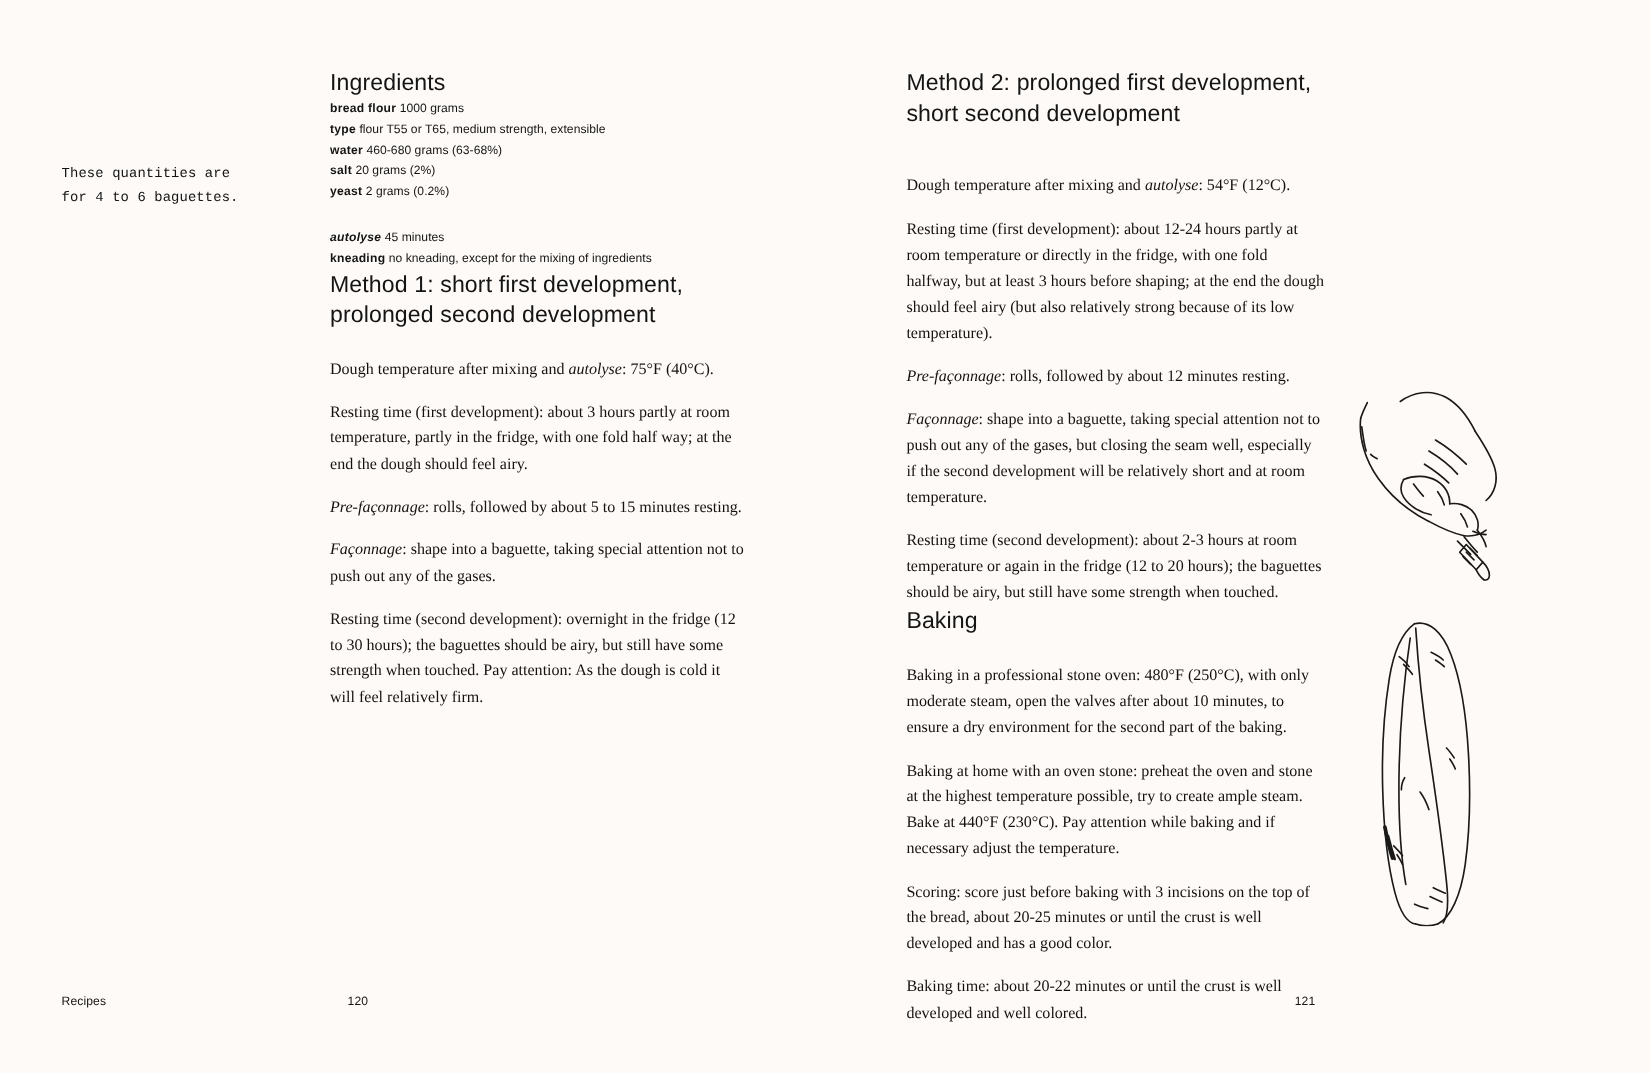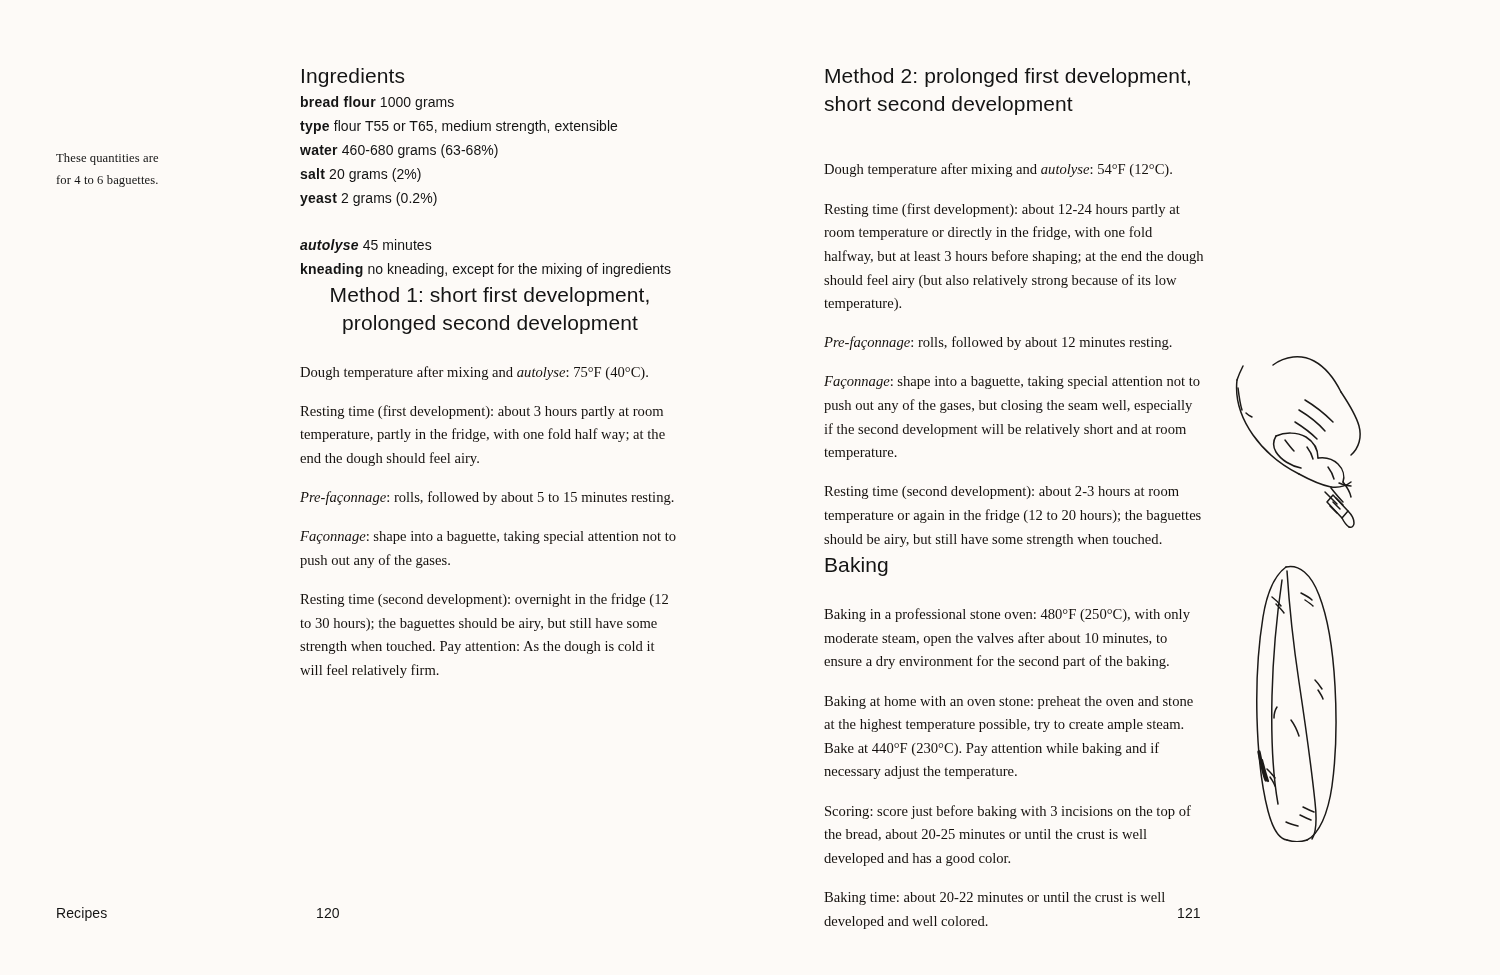--- a/index.html
+++ b/index.html
@@ -21,21 +21,21 @@
     position: absolute;
     inset: 0;
   }
 
   
   .margin-note {
     position: absolute;
     left: 56px;
     top: 148px;
     width: 170px;
-    font-family: Liberation Serif, serif;
+    font-family: Liberation Mono, monospace;
     font-size: 12.6px;
     line-height: 1.72;
     color: #141414;
     letter-spacing: 0.1px;
   }
   .margin-note div { white-space: nowrap; }
 
   
   .col {
     position: absolute;
@@ -49,28 +49,28 @@
   h2.section-head {
     font-family: "Liberation Sans", sans-serif;
     font-weight: 400;
     font-size: 21px;
     line-height: 1.32;
     letter-spacing: 0.1px;
     color: #141414;
     margin: 0;
   }
   .head-ingredients { margin-bottom: 32px; }
-  .head-method1 { margin: 37px 0 0 0; text-align: center; }
+  .head-method1 { margin: 37px 0 0 0; }
   .head-method2 { margin: 0 0 0 0; }
   .head-baking  { margin: 33px 0 0 0; }
 
   
   .ing-list {
     font-family: "Liberation Sans", sans-serif;
-    font-size: 14px;
+    font-size: 11px;
     line-height: 1.72;
     color: #141414;
     letter-spacing: 0.05px;
   }
   .ing-list .row { margin: 0; }
   .ing-list b {
     font-weight: 700;
     letter-spacing: 0.25px;
   }
   .ing-list i.bi {
@@ -94,21 +94,21 @@
 
   .right-intro { margin-top: 41px; }
 
   
   .footer {
     position: absolute;
     left: 0; right: 0;
     top: 905px;
     height: 20px;
     font-family: "Liberation Sans", sans-serif;
-    font-size: 14px;
+    font-size: 11px;
     color: #141414;
     letter-spacing: 0.1px;
   }
   .footer .f-chapter { position: absolute; left: 56px; top: 0; }
   .footer .f-pageL   { position: absolute; left: 316px; top: 0; }
   .footer .f-pageR   { position: absolute; left: 1177px; top: 0; text-align: center; }
 
   
   .illustration {
     position: absolute;

